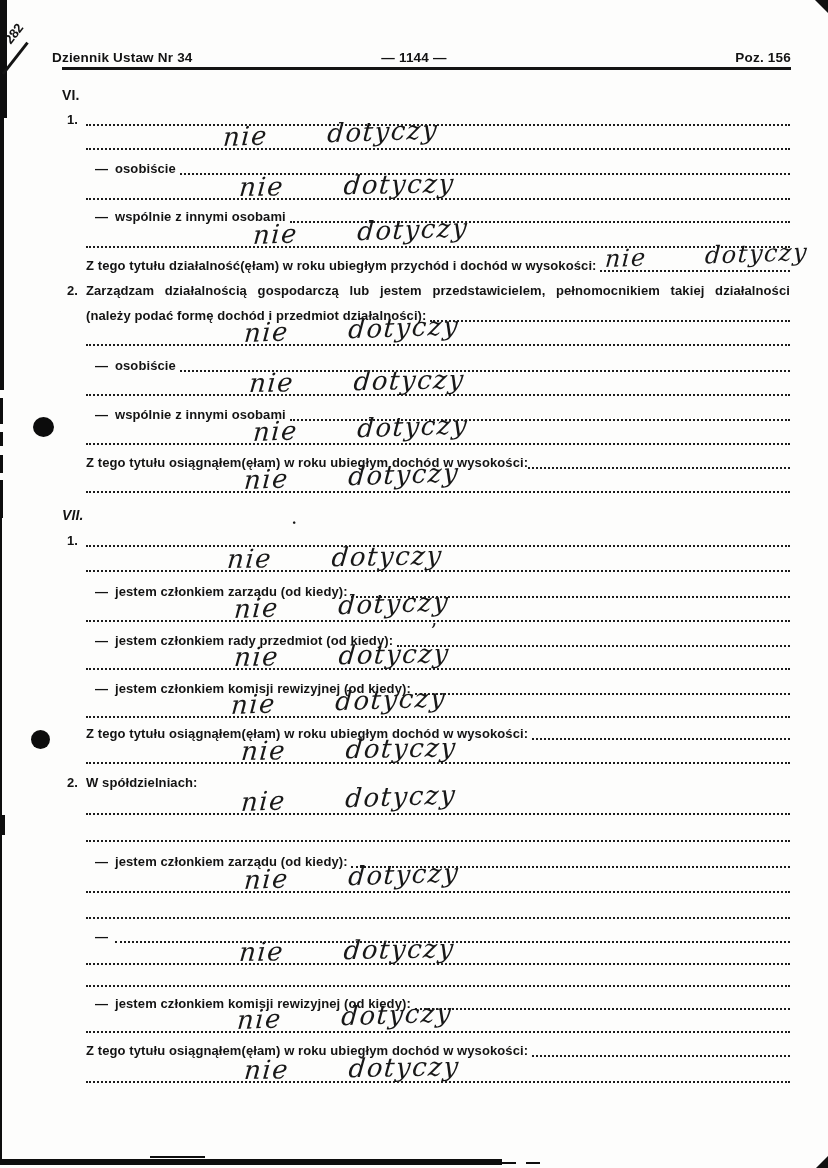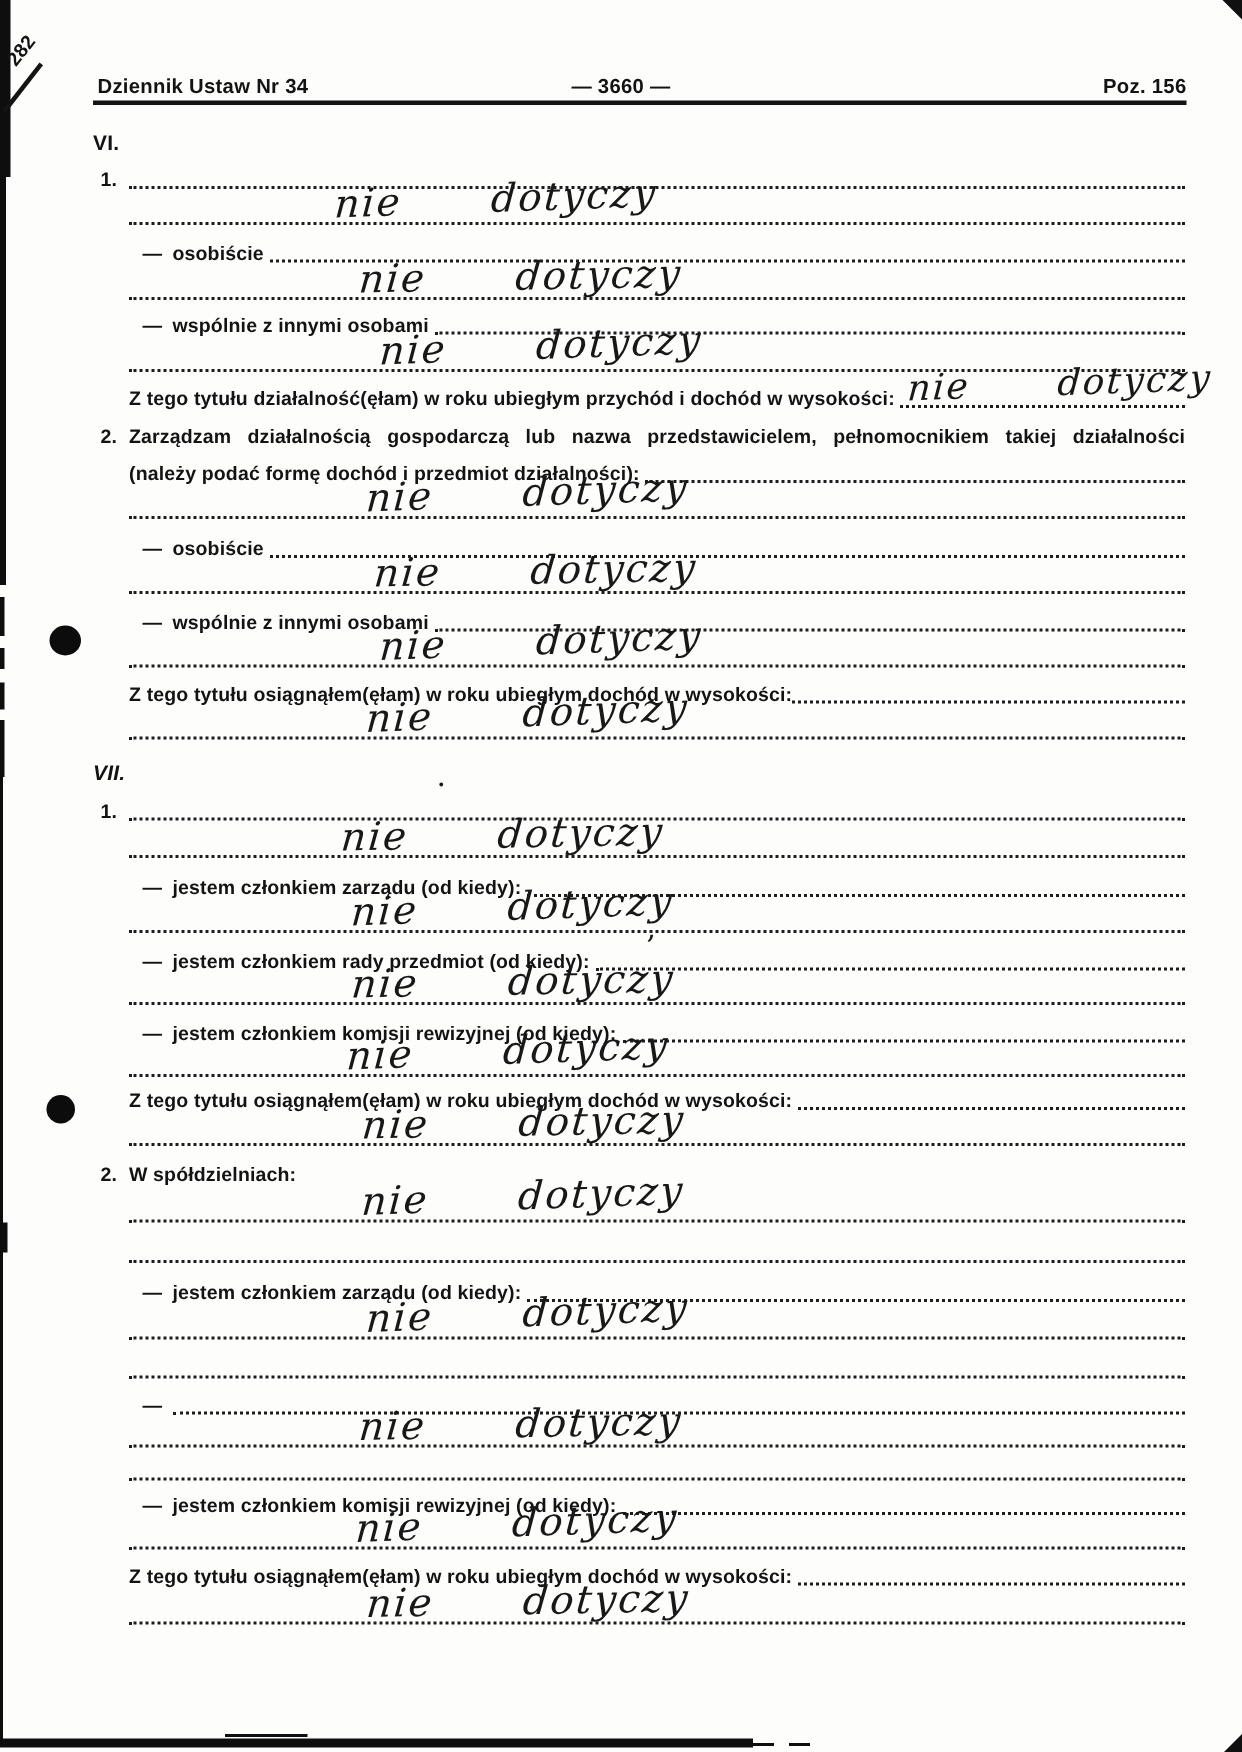--- a/index.html
+++ b/index.html
@@ -3,21 +3,21 @@
 <meta charset="utf-8">
 <style>
   html,body{margin:0;padding:0;background:#ffffff;}
   .page{
     position:relative;width:828px;height:1168px;overflow:hidden;
     background:#fdfdfc;color:#131313;
     font-family:"Liberation Sans",sans-serif;
   }
   
   .hdr{position:absolute;top:50px;font-size:13.5px;font-weight:bold;letter-spacing:.2px;}
-  .hdr-left{left:65px;text-align:right;}
+  .hdr-left{left:52px;text-align:right;}
   .hdr-center{left:0;width:828px;text-align:center;}
   .hdr-right{left:62px;width:729px;text-align:right;}
   .hdr-rule{position:absolute;left:62px;top:67px;width:729px;height:3px;background:#141414;}
   
   .corner-note{position:absolute;left:3px;top:26px;font-size:13px;font-weight:bold;
     transform:rotate(-52deg);transform-origin:center;}
   .corner-slash{position:absolute;left:-5px;top:57px;width:40px;height:2.5px;background:#141414;
     transform:rotate(-52deg);}
   
   .row{position:absolute;left:62px;width:728px;display:flex;align-items:flex-end;
@@ -65,34 +65,34 @@
   <div class="corner-tri-tr"></div>
   <div class="corner-tri-br"></div>
 
   <div class="punch" style="left:33px;top:417px;width:21px;height:20px;"></div>
   <div class="punch" style="left:31px;top:730px;width:19px;height:19px;"></div>
 
   <div class="corner-note">282</div>
   <div class="corner-slash"></div>
 
   <div class="hdr hdr-left">Dziennik Ustaw Nr 34</div>
-  <div class="hdr hdr-center">— 3660 —</div>
+  <div class="hdr hdr-center">— 1144 —</div>
   <div class="hdr hdr-right">Poz. 156</div>
   <div class="hdr-rule"></div>
 
   <div id="form-canvas">
       <div class="row section" style="top: 88px;">VI.</div>
       <div class="row line" style="top: 112px;"><span class="num">1.</span><span class="leader"></span></div>
       <div class="row dots" style="top: 146px;"></div>
       <div class="row line" style="top: 161px;"><span class="dash">—</span><span class="txt">osobiście </span><span class="leader"></span></div>
       <div class="row dots" style="top: 196px;"></div>
       <div class="row line" style="top: 209px;"><span class="dash">—</span><span class="txt">wspólnie z innymi osobami </span><span class="leader"></span></div>
       <div class="row dots" style="top: 244px;"></div>
       <div class="row line" style="top: 258px;"><span class="txt plain">Z tego tytułu działalność(ęłam) w roku ubiegłym przychód i dochód w wysokości: </span><span class="leader"></span></div>
-      <div class="row line" style="top: 283px;"><span class="num">2.</span><span class="txt just">Zarządzam działalnością gospodarczą lub nazwa przedstawicielem, pełnomocnikiem takiej działalności</span></div>
+      <div class="row line" style="top: 283px;"><span class="num">2.</span><span class="txt just">Zarządzam działalnością gospodarczą lub jestem przedstawicielem, pełnomocnikiem takiej działalności</span></div>
       <div class="row line" style="top: 308px;"><span class="txt plain">(należy podać formę dochód i przedmiot działalności): </span><span class="leader"></span></div>
       <div class="row dots" style="top: 342px;"></div>
       <div class="row line" style="top: 358px;"><span class="dash">—</span><span class="txt">osobiście </span><span class="leader"></span></div>
       <div class="row dots" style="top: 392px;"></div>
       <div class="row line" style="top: 407px;"><span class="dash">—</span><span class="txt">wspólnie z innymi osobami </span><span class="leader"></span></div>
       <div class="row dots" style="top: 441px;"></div>
       <div class="row line" style="top: 455px;"><span class="txt plain">Z tego tytułu osiągnąłem(ęłam) w roku ubiegłym dochód w wysokości:</span><span class="leader"></span></div>
       <div class="row dots" style="top: 489px;"></div>
       <div class="row section" style="top: 508px; font-style: italic;">VII.</div>
       <div class="row line" style="top: 533px;"><span class="num">1.</span><span class="leader"></span></div>

